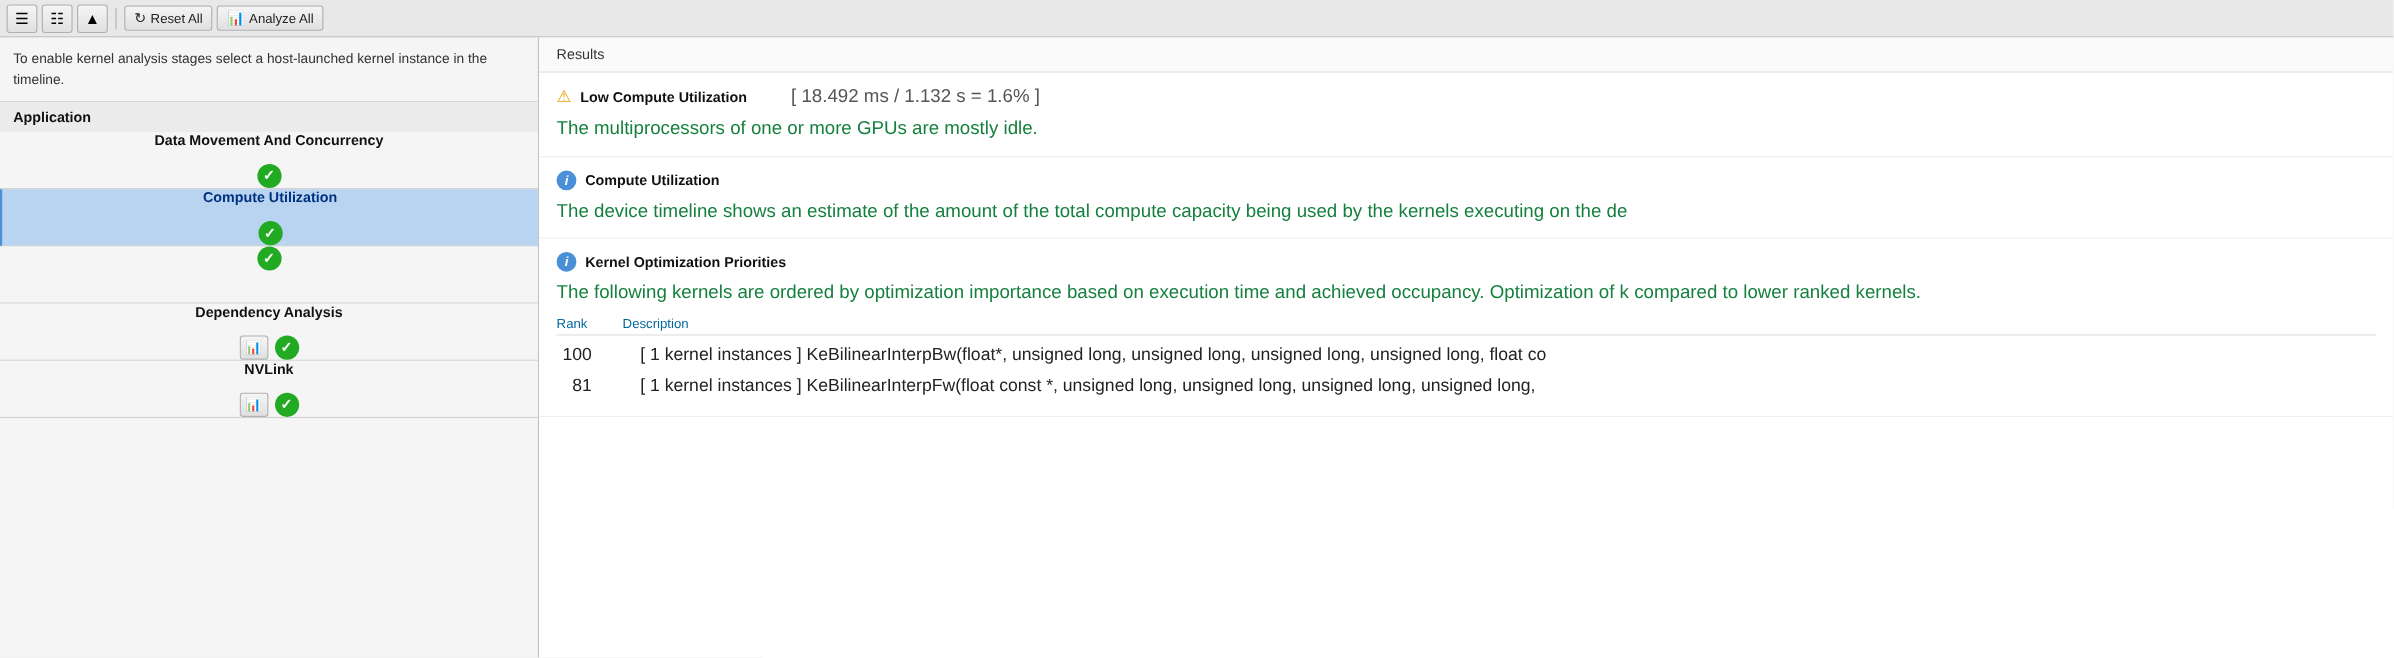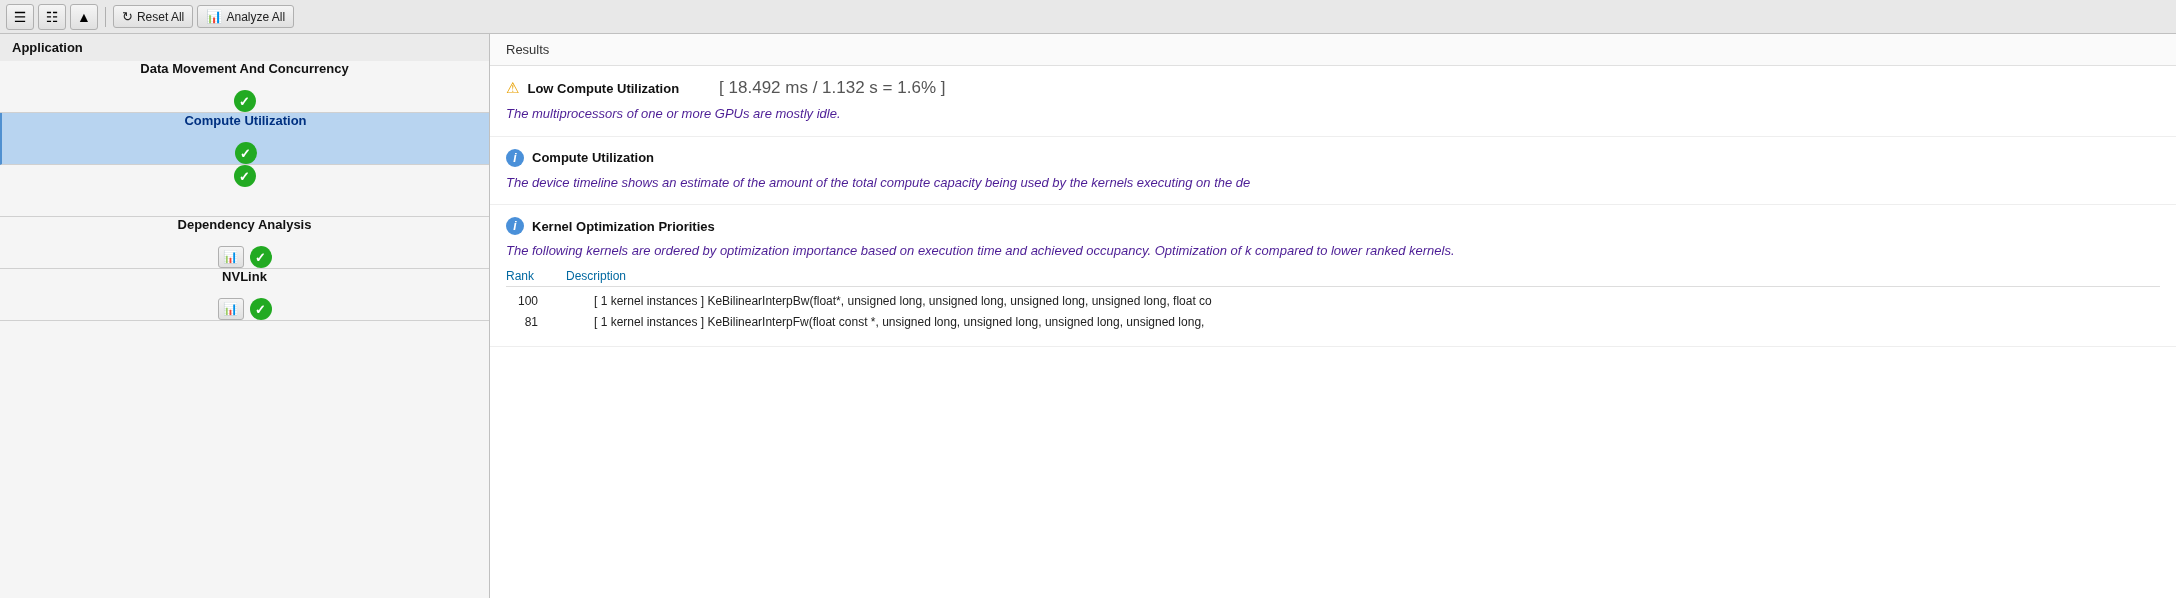--- a/index.html
+++ b/index.html
@@ -197,41 +197,40 @@
       color: #111;
     }
 
     .result-meta {
       color: #555;
       font-size: 17px;
       margin-left: 32px;
     }
 
     .result-description {
-      font-size: 13px;
-      color: #4c1d95;
+      font-size: 17px;
+      color: #15803d;
       line-height: 1.5;
-      font-style: italic;
     }
 
     .table-header-row {
       display: flex;
       gap: 20px;
       font-size: 12px;
       color: #0369a1;
       border-bottom: 1px solid #ddd;
       padding-bottom: 3px;
       margin-top: 8px;
       margin-bottom: 4px;
     }
 
     .table-data-row {
       display: flex;
-      gap: 12px;
-      font-size: 12px;
+      gap: 0;
+      font-size: 16px;
       color: #222;
       line-height: 1.8;
       white-space: nowrap;
       overflow: hidden;
     }
 
     .rank-col {
       min-width: 40px;
       text-align: right;
       padding-right: 8px;
@@ -263,20 +262,21 @@
   </button>
   <button class="toolbar-text-btn">
     <span style="font-size:13px;">📊</span>
     <span>Analyze All</span>
   </button>
 </div>
 
 <div class="main-content">
 
   <div class="left-panel">
+    <div class="info-text">To enable kernel analysis stages select a host-launched kernel instance in the timeline.</div>
 
     <div class="section-header">Application</div>
 
     <div class="analysis-item">
       <span class="item-label">Data Movement And Concurrency</span>
       <div class="item-actions">
         <div class="check-icon">✓</div>
       </div>
     </div>
 

